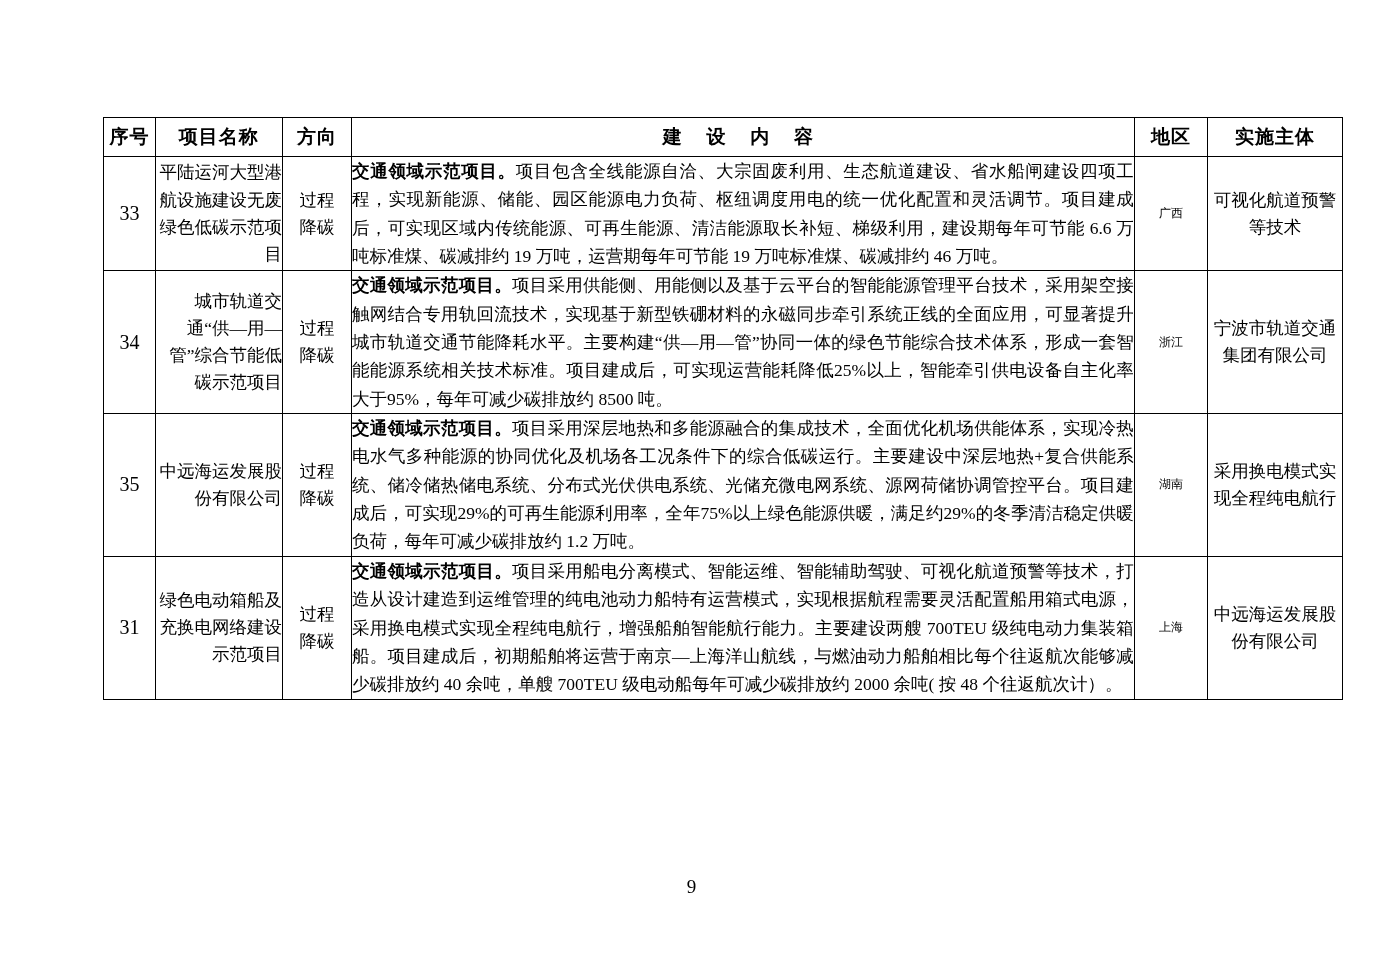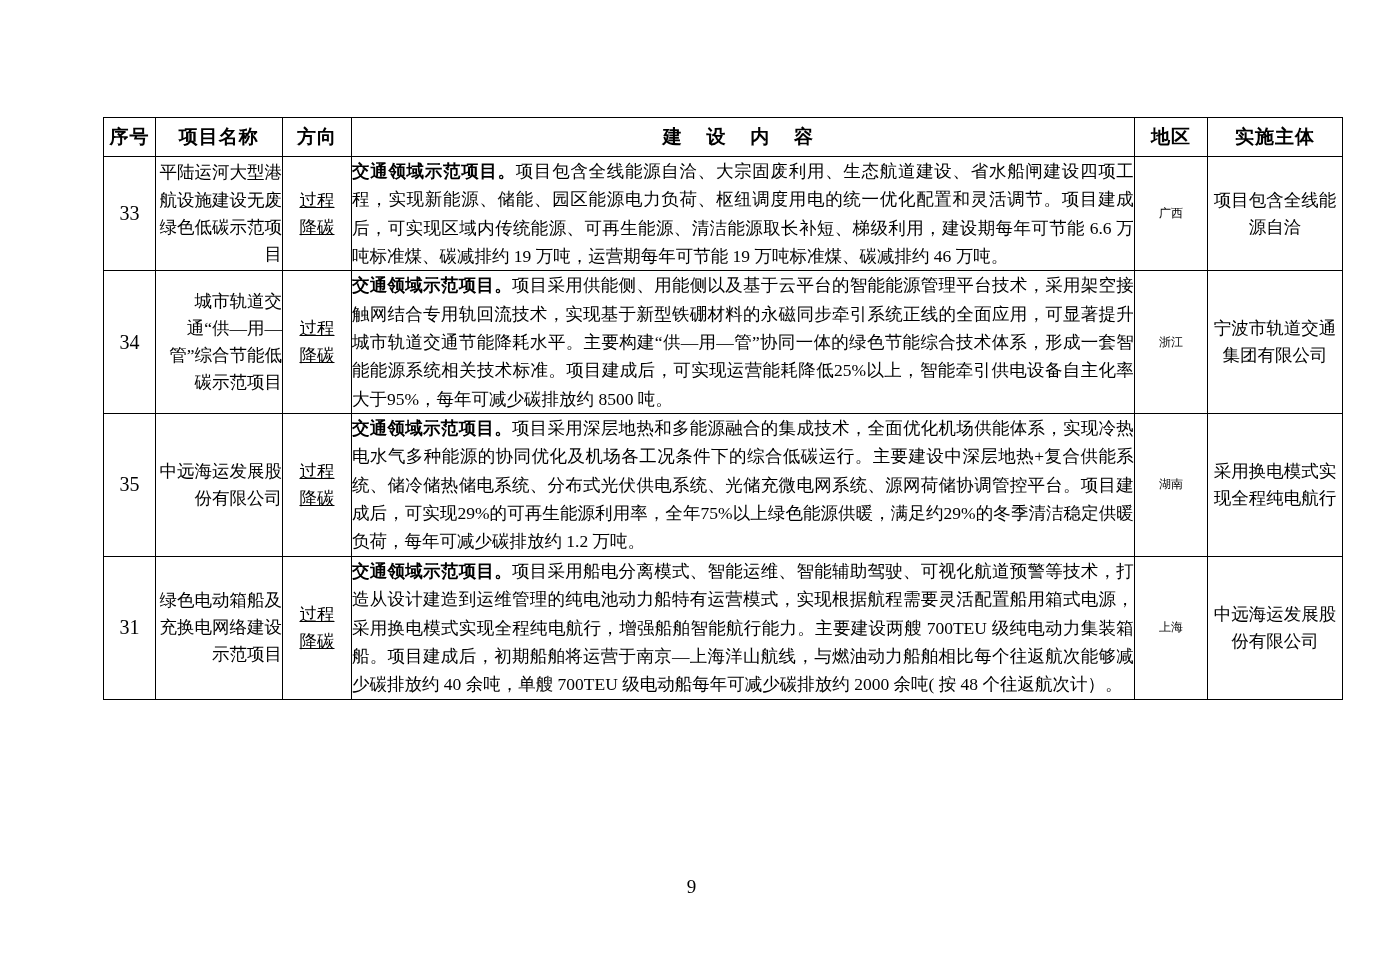--- a/index.html
+++ b/index.html
@@ -64,21 +64,21 @@
     font-size: 17.5px;
     line-height: 1.55;
     padding: 6px 6px;
   }
   td.dir-cell {
     text-align: center;
     font-size: 17.5px;
     line-height: 1.55;
     padding: 4px 2px;
   }
-  td.dir-cell .dir-line { display: block; text-decoration: underline; }
+  td.dir-cell .dir-line { display: block; }
   td.content-cell {
     font-size: 17.5px;
     line-height: 1.62;
     padding: 9px 11px 9px 11px;
     text-align: justify;
     text-justify: inter-ideograph;
   }
   td.content-cell .lead {
     font-weight: bold;
   }
@@ -131,21 +131,21 @@
         <td class="seq-cell">33</td>
         <td class="name-cell">平陆运河大型港航设施建设无废绿色低碳示范项目</td>
         <td class="dir-cell">
           <span class="dir-line">过程</span>
           <span class="dir-line">降碳</span>
         </td>
         <td class="content-cell">
           <span class="lead">交通领域示范项目。</span><span>项目包含全线能源自洽、大宗固废利用、生态航道建设、省水船闸建设四项工程，实现新能源、储能、园区能源电力负荷、枢纽调度用电的统一优化配置和灵活调节。项目建成后，可实现区域内传统能源、可再生能源、清洁能源取长补短、梯级利用，建设期每年可节能 6.6 万吨标准煤、碳减排约 19 万吨，运营期每年可节能 19 万吨标准煤、碳减排约 46 万吨。</span>
         </td>
         <td class="region-cell">广西</td>
-        <td class="subject-cell">项目包含全线能源自洽</td>
+        <td class="subject-cell">可视化航道预警等技术</td>
       </tr>
       <tr>
         <td class="seq-cell">34</td>
         <td class="name-cell">城市轨道交通“供—用—管”综合节能低碳示范项目</td>
         <td class="dir-cell">
           <span class="dir-line">过程</span>
           <span class="dir-line">降碳</span>
         </td>
         <td class="content-cell">
           <span class="lead">交通领域示范项目。</span><span>项目采用供能侧、用能侧以及基于云平台的智能能源管理平台技术，采用架空接触网结合专用轨回流技术，实现基于新型铁硼材料的永磁同步牵引系统正线的全面应用，可显著提升城市轨道交通节能降耗水平。主要构建“供—用—管”协同一体的绿色节能综合技术体系，形成一套智能能源系统相关技术标准。项目建成后，可实现运营能耗降低25%以上，智能牵引供电设备自主化率大于95%，每年可减少碳排放约 8500 吨。</span>

